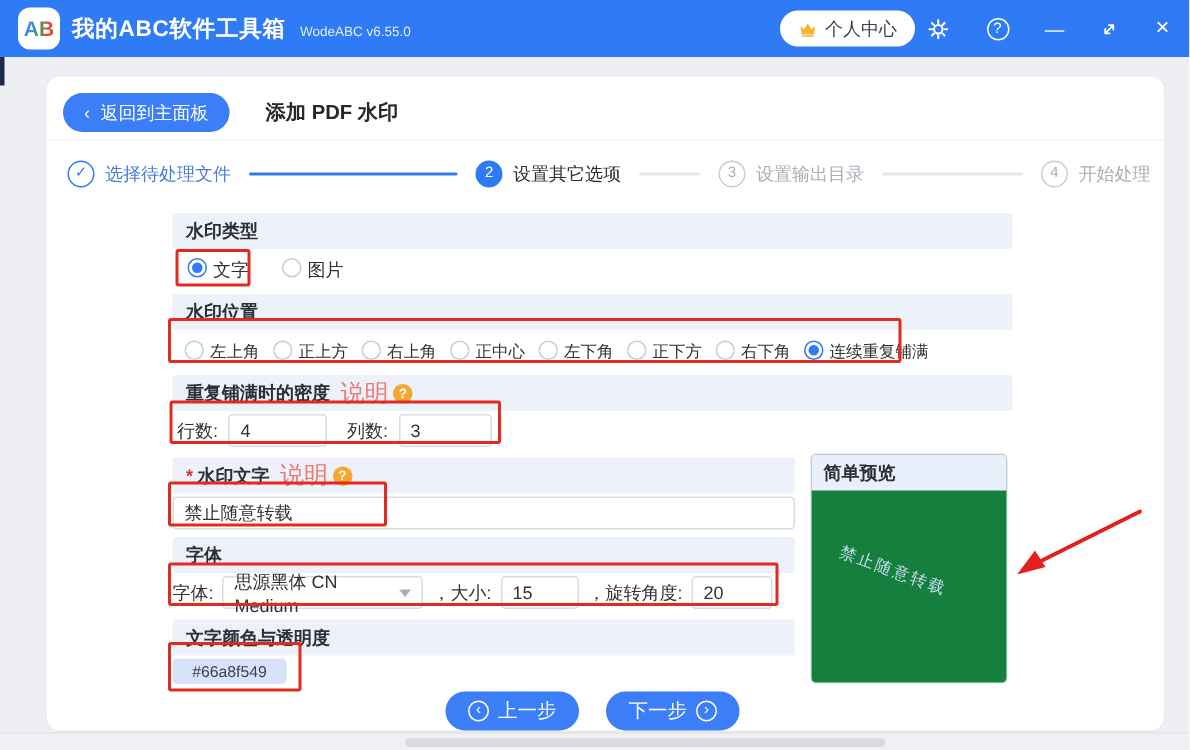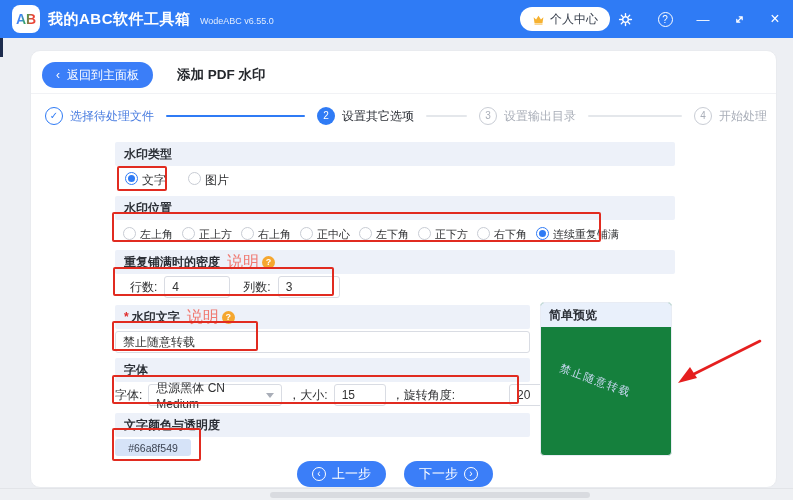--- a/index.html
+++ b/index.html
@@ -222,21 +222,21 @@
         </span>
         <span>连续重复铺满</span>
       </span>
   </div>
 
   <div class="sech" style="top:250px;">
     <span>重复铺满时的密度</span>
     <span class="help">说明</span>
     <span class="qbadge">?</span>
   </div>
-  <div class="frow" style="top:276px; height:22px; gap:7px; padding-left:15px;">
+  <div class="frow" style="top:276px; height:22px; gap:7px; padding-left:3px;">
     <span>行数:</span>
     <input class="inp" style="width: 66px;" value="4">
     <span style="margin-left:6px;">列数:</span>
     <input class="inp" style="width: 62px;" value="3">
   </div>
 
   <div class="sech narrow" style="top:305px;">
     <span class="req">*</span>
     <span>水印文字</span>
     <span class="help">说明</span>
@@ -251,21 +251,21 @@
   </div>
   <div class="frow" style="top:384px; height:22px; gap:6px;">
     <span>字体:</span>
     <div class="selbox">
       <span>思源黑体 CN Medium</span>
       <span class="chev"></span>
     </div>
     <span>，大小:</span>
     <input class="inp" style="width: 52px;" value="15">
     <span>，旋转角度:</span>
-    <input class="inp" style="width: 54px; margin-left: 48px;" value="20">
+    <input class="inp" style="width: 54px;" value="20">
   </div>
 
   <div class="sech narrow" style="top:413px;">
     <span>文字颜色与透明度</span>
   </div>
   <div class="cbadge">#66a8f549</div>
 
   <div class="preview">
     <div class="pvh">简单预览</div>
     <div class="pvwm">禁止随意转载</div>

